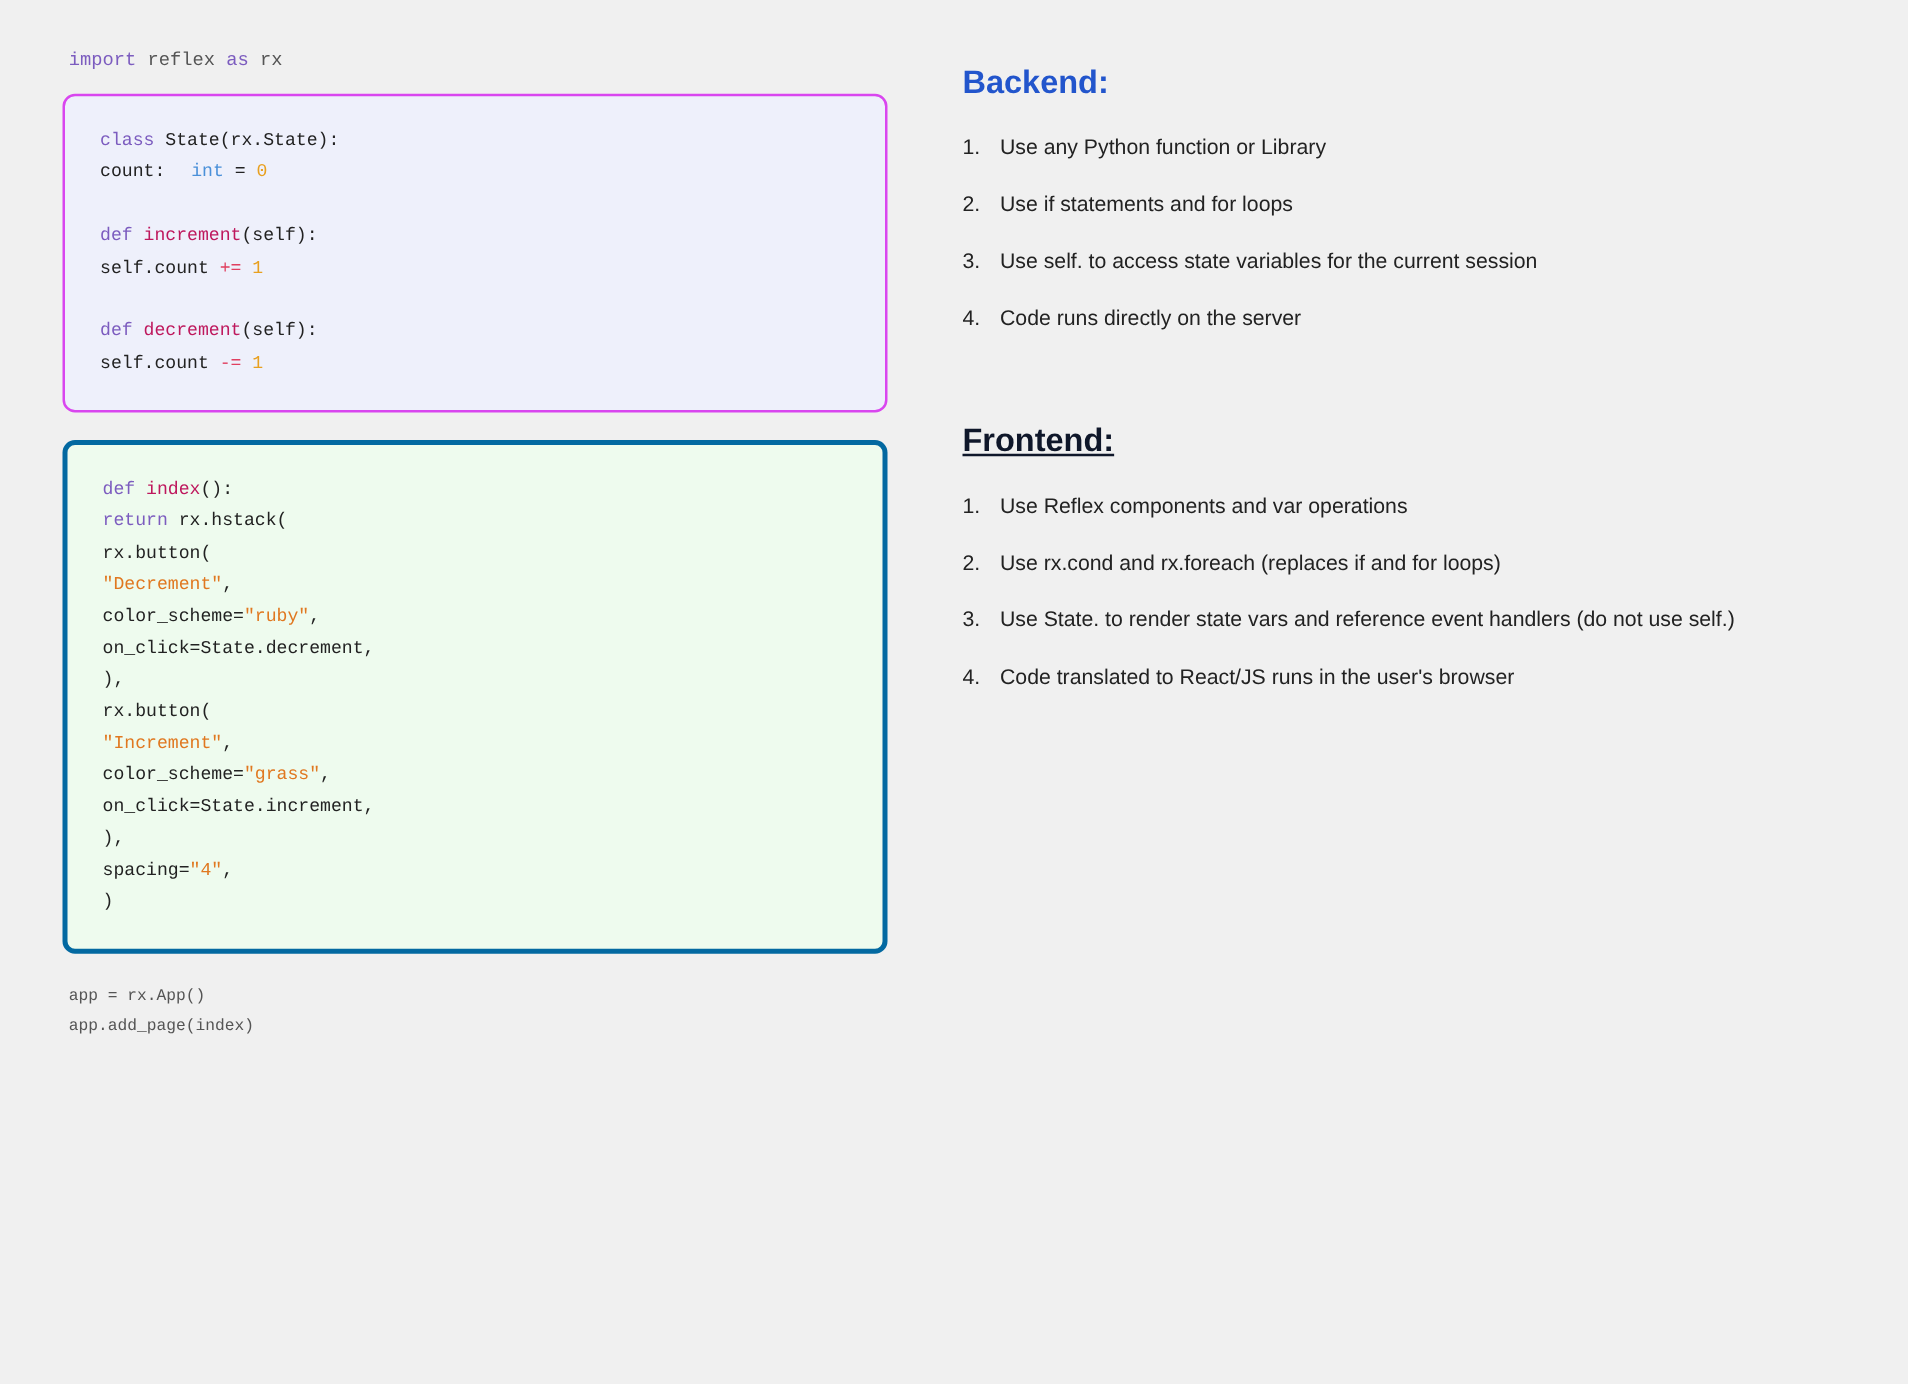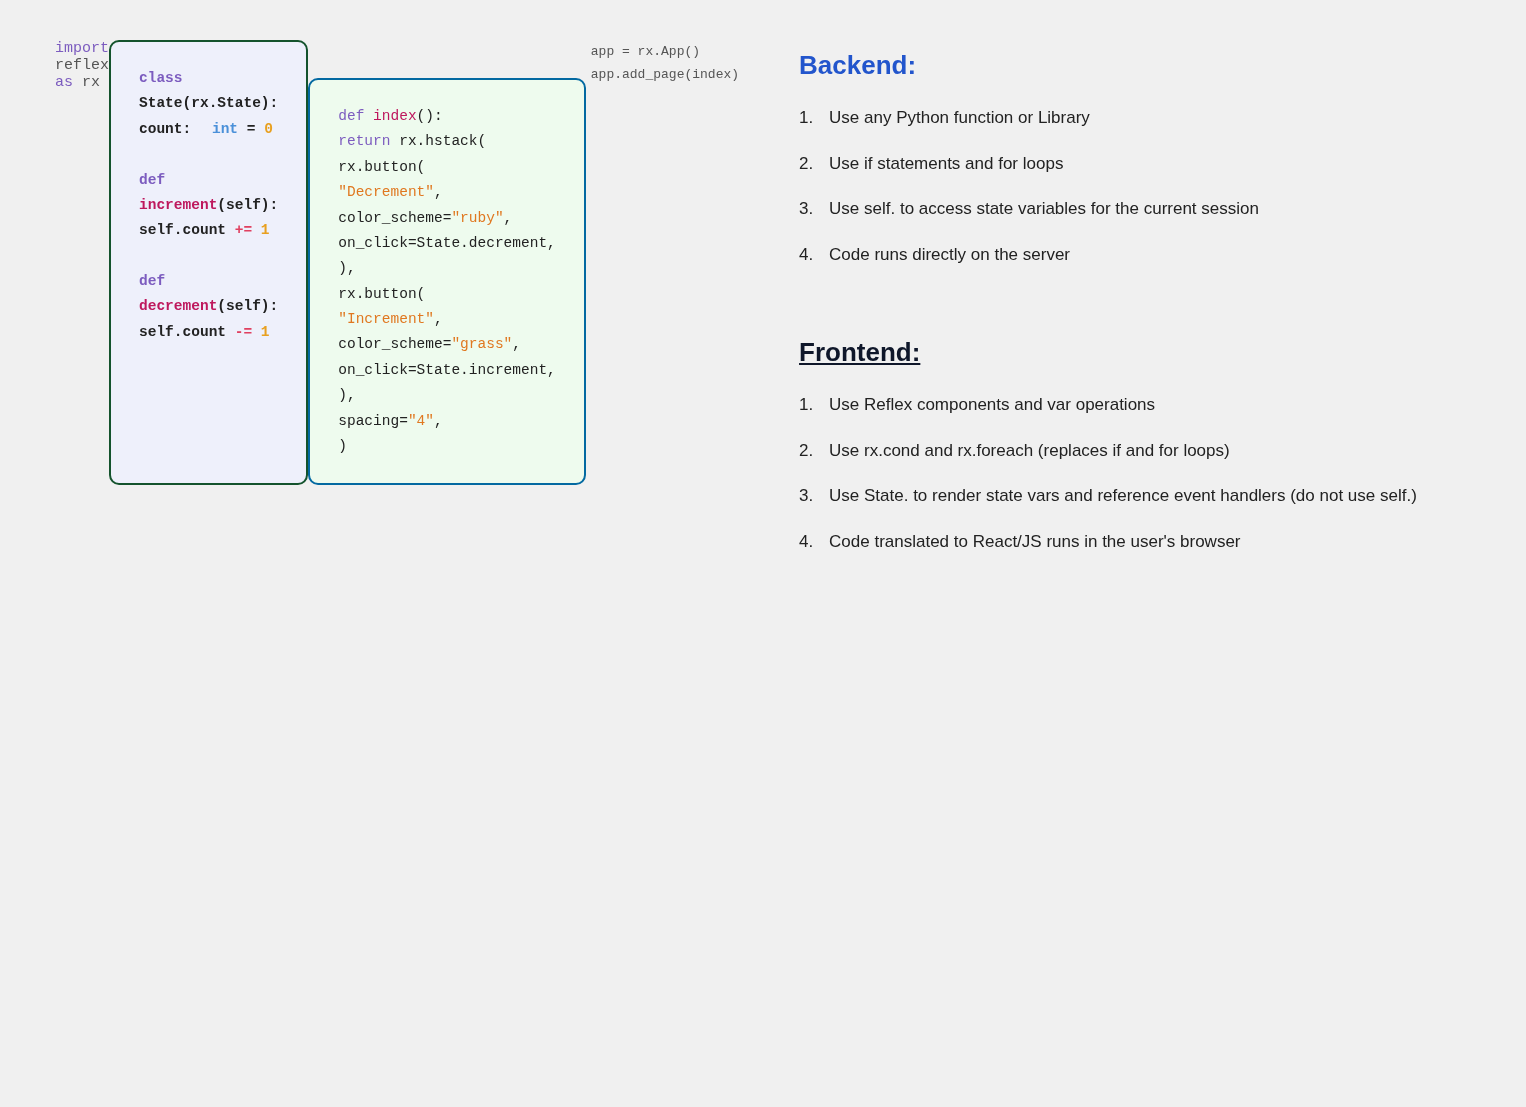--- a/index.html
+++ b/index.html
@@ -17,20 +17,21 @@
     .main-layout {
       display: flex;
       gap: 60px;
       align-items: flex-start;
     }
 
     
     .left-col {
       flex: 0 0 660px;
       display: flex;
+      flex-direction: column;
       gap: 0;
     }
 
     .import-line {
       font-family: 'Courier New', Courier, monospace;
       font-size: 15px;
       color: #555;
       margin-bottom: 18px;
       padding-left: 5px;
     }
@@ -42,28 +43,26 @@
       border-radius: 10px;
       padding: 24px 28px;
       font-family: 'Courier New', Courier, monospace;
       font-size: 14.5px;
       line-height: 1.75;
       margin-bottom: 22px;
     }
 
     .code-box-blue {
       background-color: #eef0fb;
-      border: 2px solid #14532d;
-      font-weight: bold;
+      border: 2px solid #d946ef;
     }
 
     .code-box-green {
       background-color: #eefbee;
-      border: 2px solid #0369a1;
-      margin-top: 38px;
+      border: 4px solid #0369a1;
     }
 
     .bottom-lines {
       font-family: 'Courier New', Courier, monospace;
       font-size: 13px;
       color: #555;
       padding-left: 5px;
       line-height: 1.8;
     }
 

